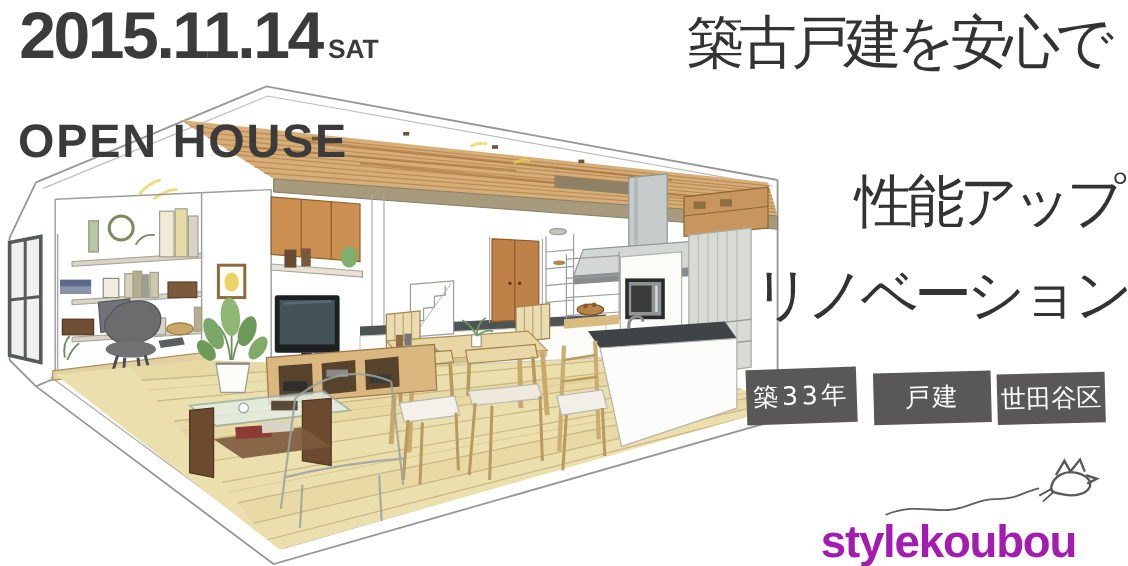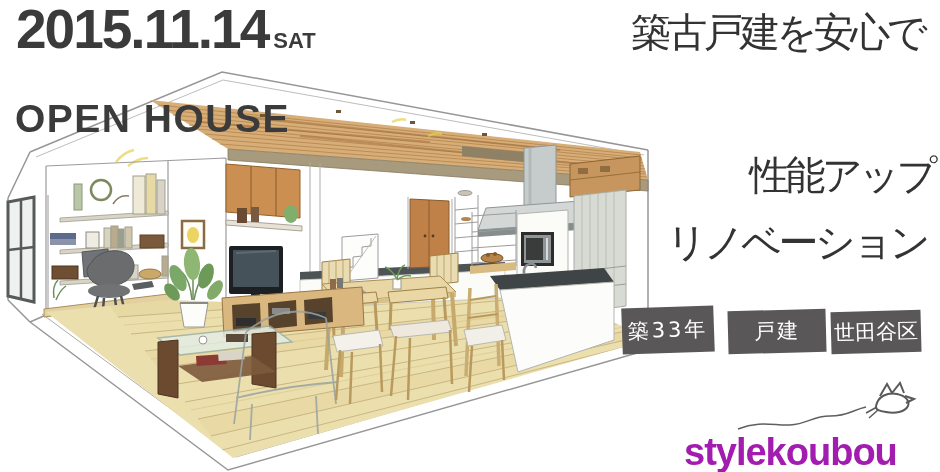--- a/index.html
+++ b/index.html
@@ -4,26 +4,26 @@
 <style>
   html,body{margin:0;padding:0;background:#fff;}
   .banner{position:relative;width:940px;height:472px;background:#ffffff;overflow:hidden;
           font-family:"Liberation Sans",sans-serif;}
   .banner svg{position:absolute;left:0;top:0;}
   .date-block{position:absolute;left:16px;top:2px;font-size:55px;font-weight:bold;
               color:#3b3b3b;letter-spacing:-2px;line-height:1;white-space:nowrap;}
   .date-block .day{font-size:22px;letter-spacing:0;padding-left:5px;font-weight:bold;}
   .event-title{position:absolute;left:15px;top:55px;font-size:39px;font-weight:bold;
                color:#3b3b3b;letter-spacing:1.5px;line-height:1;margin-top:44px;}
-  .hl{position:absolute;font-family:"DejaVu Sans",sans-serif;font-size:40px;font-weight:500;
+  .hl{position:absolute;font-family:"DejaVu Sans",sans-serif;font-size:48px;font-weight:500;
       color:#333333;letter-spacing:-0.09em;line-height:1;white-space:nowrap;}
   .hl1{top:12px;right:16px;}
   .hl2{top:90px;right:4px;}
-  .hl3{top:156px;right:6px;font-family:Liberation Serif, serif;}
-  .hl4{top:222px;right:13px;}
+  .hl3{top:144px;right:6px;}
+  .hl4{top:222px;right:0px;}
   .badge{position:absolute;background:#595757;color:#ffffff;display:flex;align-items:center;
          justify-content:center;font-family:"DejaVu Sans",sans-serif;font-size:21px;
          font-weight:500;line-height:1;}
   .badge1{left:622px;top:307px;width:92px;height:46px;transform:rotate(-2deg);letter-spacing:3px;}
   .badge2{left:728px;top:310px;width:98px;height:43px;transform:rotate(-1.5deg);letter-spacing:2px;}
   .badge3{left:831px;top:311px;width:90px;height:42px;transform:rotate(-1.5deg);}
   .logo{position:absolute;left:684px;top:433px;font-size:38px;font-weight:bold;
         color:#a21caf;letter-spacing:-1px;line-height:1;}
 </style>
 </head>

